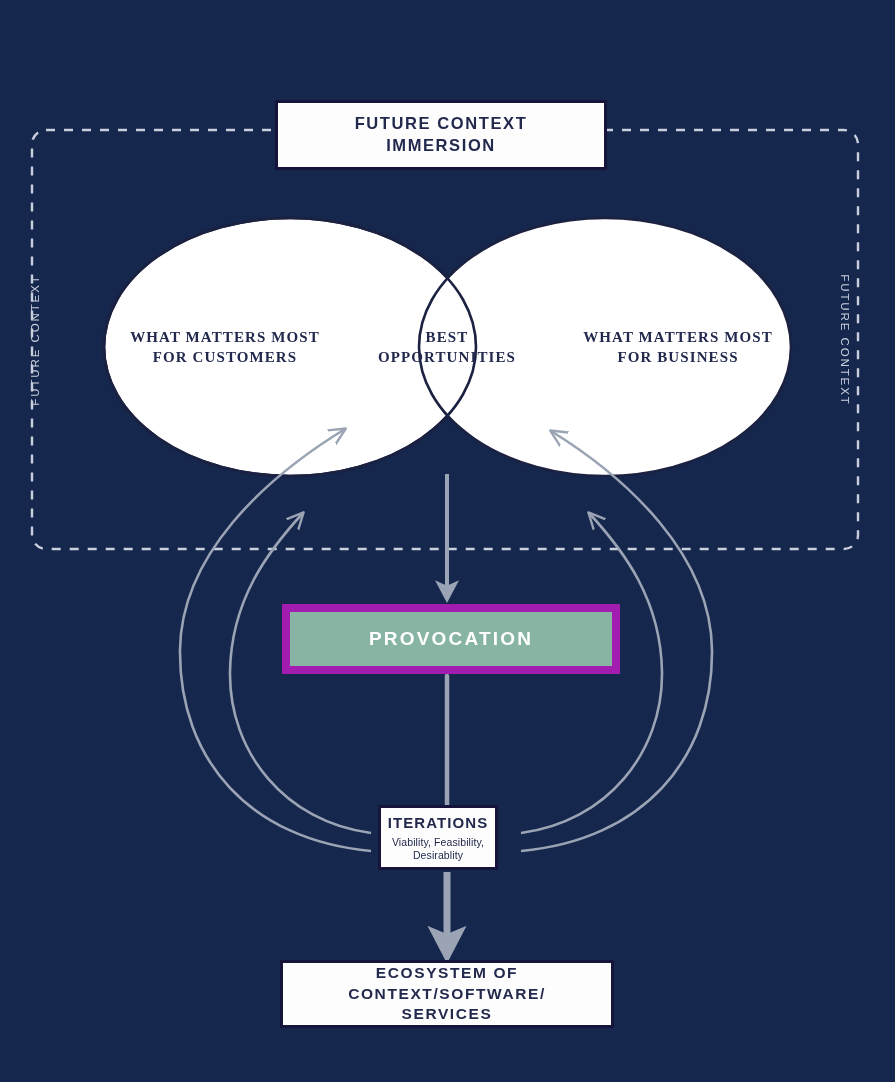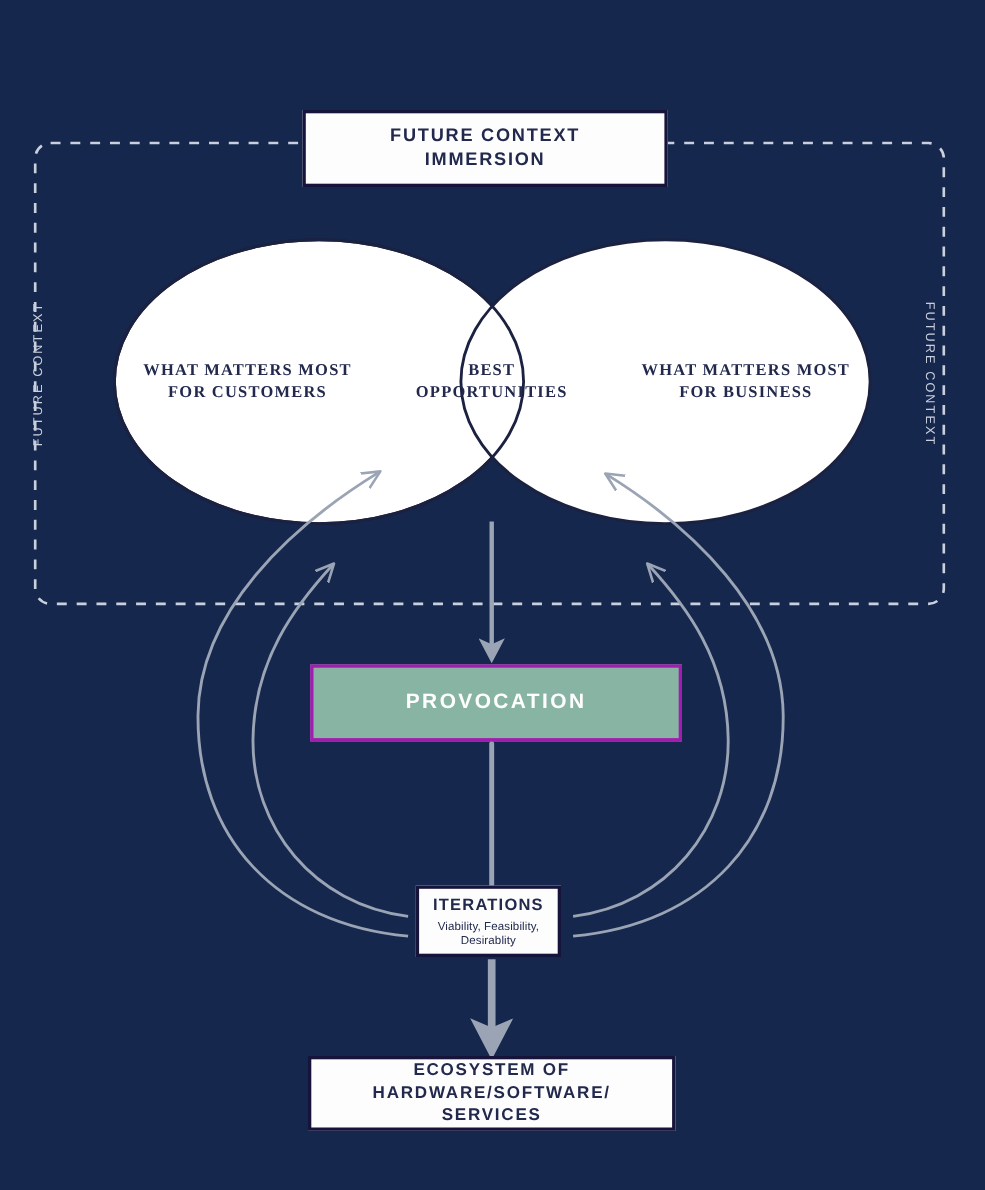--- a/index.html
+++ b/index.html
@@ -76,32 +76,32 @@
     height: 70px;
   }
   #box-future-context-immersion .box-title { font-size: 16.5px; }
 
   #box-provocation {
     left: 282px;
     top: 604px;
     width: 338px;
     height: 70px;
     background: #88b5a3;
-    border: 3px solid #a21caf;
+    border: 8px solid #a21caf;
   }
   #box-provocation .box-title {
     color: #ffffff;
     font-size: 19px;
     letter-spacing: 2.2px;
   }
 
   #box-iterations {
     left: 378px;
     top: 805px;
-    width: 132px;
+    width: 120px;
     height: 65px;
     border-width: 3px;
     justify-content: center;
     padding: 2px 4px;
   }
   #box-iterations .box-title {
     font-size: 15px;
     letter-spacing: 1.1px;
   }
   #box-iterations .box-sub {
@@ -198,17 +198,17 @@
   </div>
 
   <div class="box" id="box-iterations">
     <div class="box-title">ITERATIONS</div>
     <div class="box-sub" style="white-space: pre-line;">Viability, Feasibility,
 Desirablity</div>
   </div>
 
   <div class="box" id="box-ecosystem">
     <div class="box-title" style="white-space: pre-line;">ECOSYSTEM OF
-HARDWARE/SOFTWARE/
+CONTEXT/SOFTWARE/
 SERVICES</div>
   </div>
 
 </div>
 
 </body></html>

